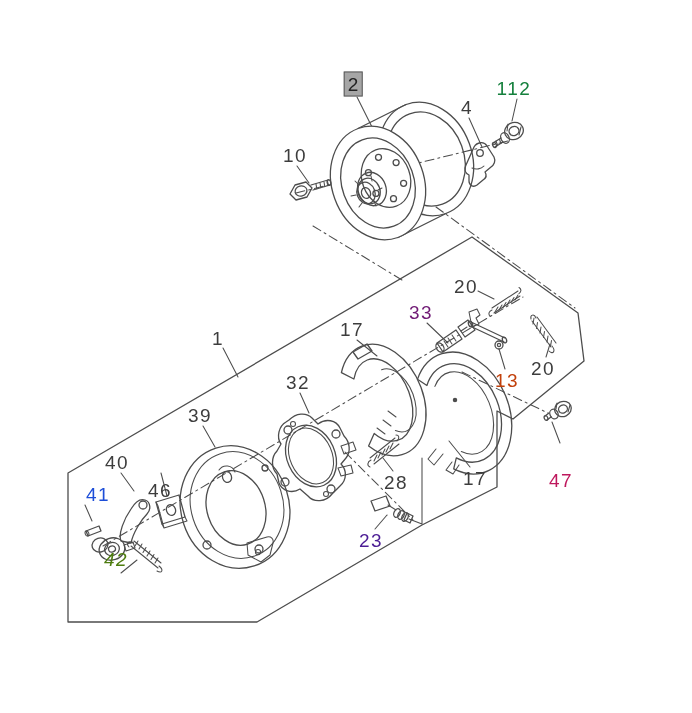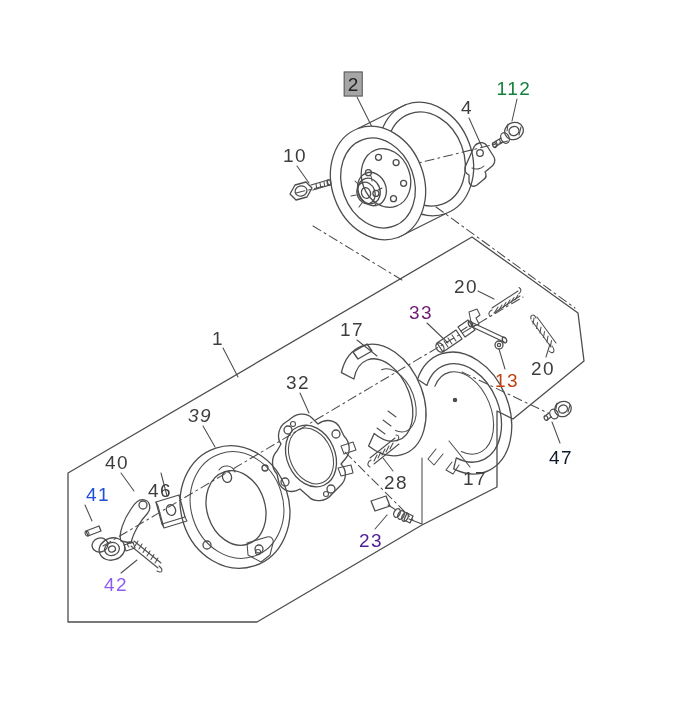--- a/index.html
+++ b/index.html
@@ -239,25 +239,25 @@
       <div class="part-label highlighted" style="left: 353px; top: 84px; background: rgb(166, 166, 166); border-color: rgb(90, 90, 90);">2</div>
       <div class="part-label" style="left: 295px; top: 155px; color: rgb(61, 61, 61);">10</div>
       <div class="part-label" style="left: 467px; top: 107px; color: rgb(61, 61, 61);">4</div>
       <div class="part-label" style="left: 514px; top: 88px; color: #15803d;">112</div>
       <div class="part-label" style="left: 218px; top: 338px; color: rgb(61, 61, 61);">1</div>
       <div class="part-label" style="left: 352px; top: 329px; color: rgb(61, 61, 61);">17</div>
       <div class="part-label" style="left: 421px; top: 312px; color: #701a75;">33</div>
       <div class="part-label" style="left: 466px; top: 286px; color: rgb(61, 61, 61);">20</div>
       <div class="part-label" style="left: 507px; top: 380px; color: #c2410c;">13</div>
       <div class="part-label" style="left: 543px; top: 368px; color: rgb(61, 61, 61);">20</div>
-      <div class="part-label" style="left: 561px; top: 457px; color: #0f172a;">47</div>
+      <div class="part-label" style="left: 561px; top: 480px; color: #be185d;">47</div>
       <div class="part-label" style="left: 396px; top: 482px; color: rgb(61, 61, 61);">28</div>
       <div class="part-label" style="left: 475px; top: 478px; color: rgb(61, 61, 61);">17</div>
       <div class="part-label" style="left: 371px; top: 540px; color: #4c1d95;">23</div>
       <div class="part-label" style="left: 298px; top: 382px; color: rgb(61, 61, 61);">32</div>
-      <div class="part-label" style="left: 200px; top: 415px; color: rgb(61, 61, 61); font-style: italic;">39</div>
+      <div class="part-label" style="left: 200px; top: 415px; color: rgb(61, 61, 61);">39</div>
       <div class="part-label" style="left: 117px; top: 462px; color: rgb(61, 61, 61);">40</div>
       <div class="part-label" style="left: 160px; top: 462px; color: rgb(61, 61, 61); margin-top: 28px;">46</div>
       <div class="part-label" style="left: 98px; top: 494px; color: #1d4ed8;">41</div>
-      <div class="part-label" style="left: 116px; top: 584px; color: #8b5cf6;">42</div>
+      <div class="part-label" style="left: 116px; top: 559px; color: #4d7c0f; font-style: italic;">42</div>
     </div>
 
 </div>
 
 </body></html>

